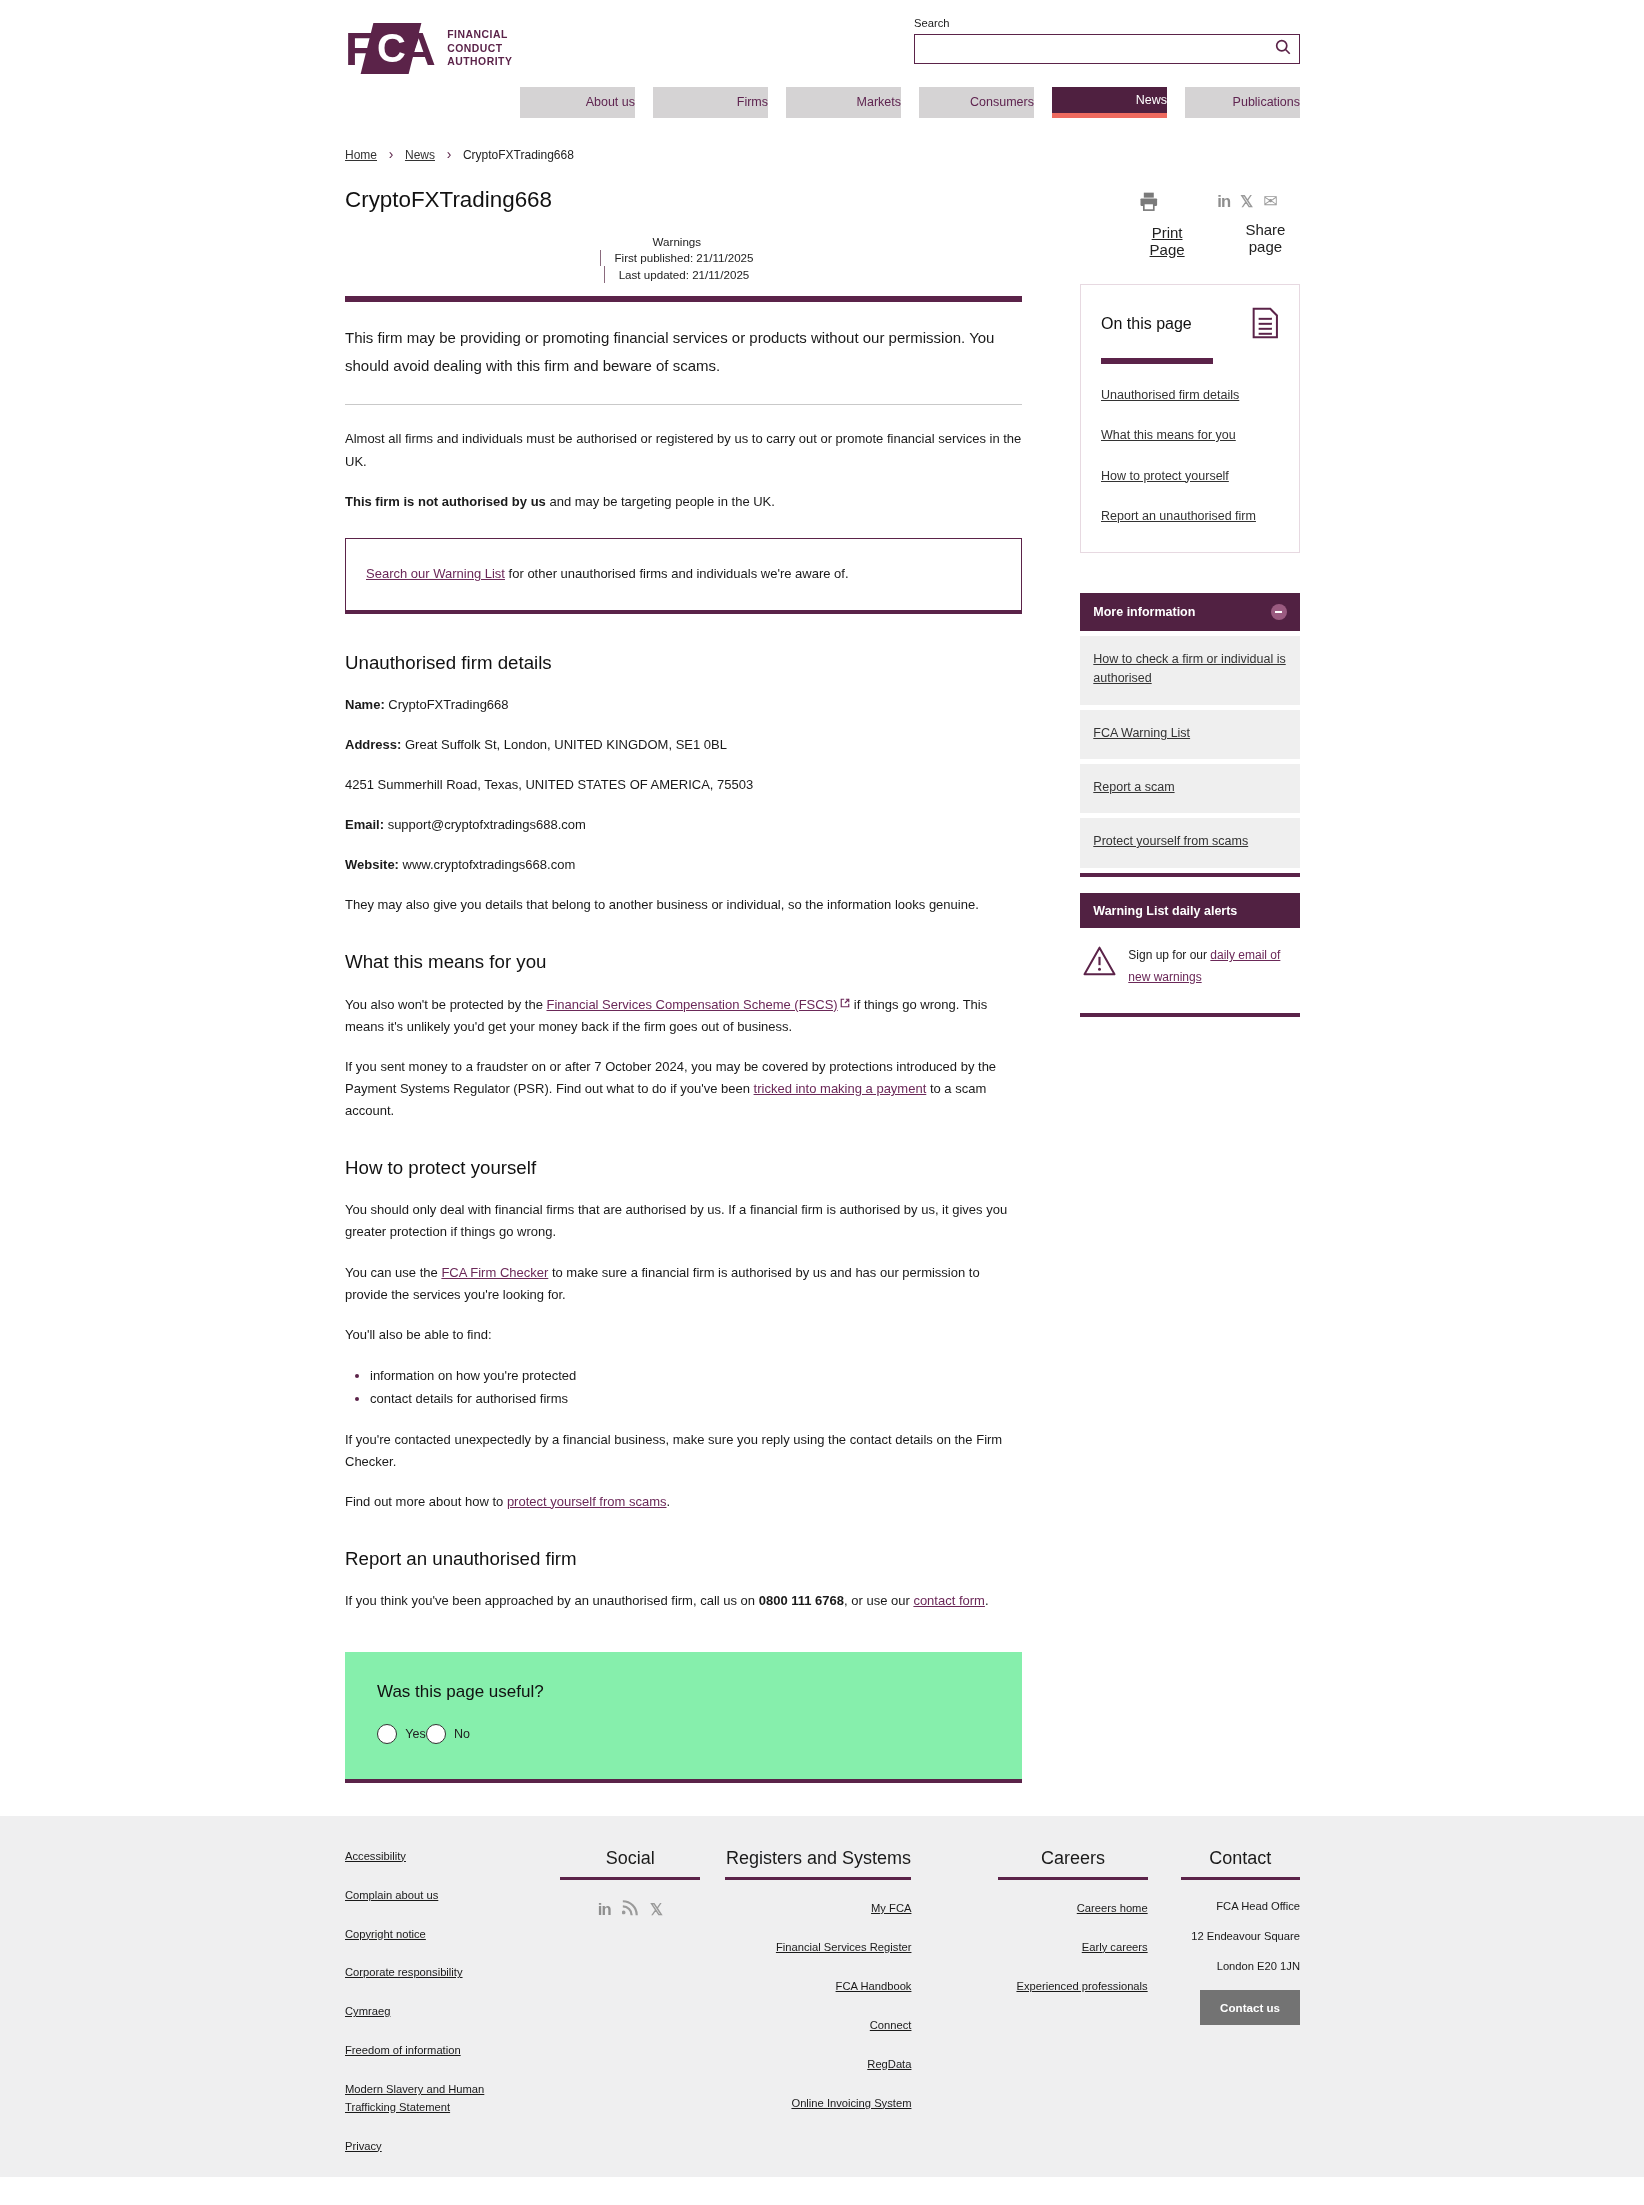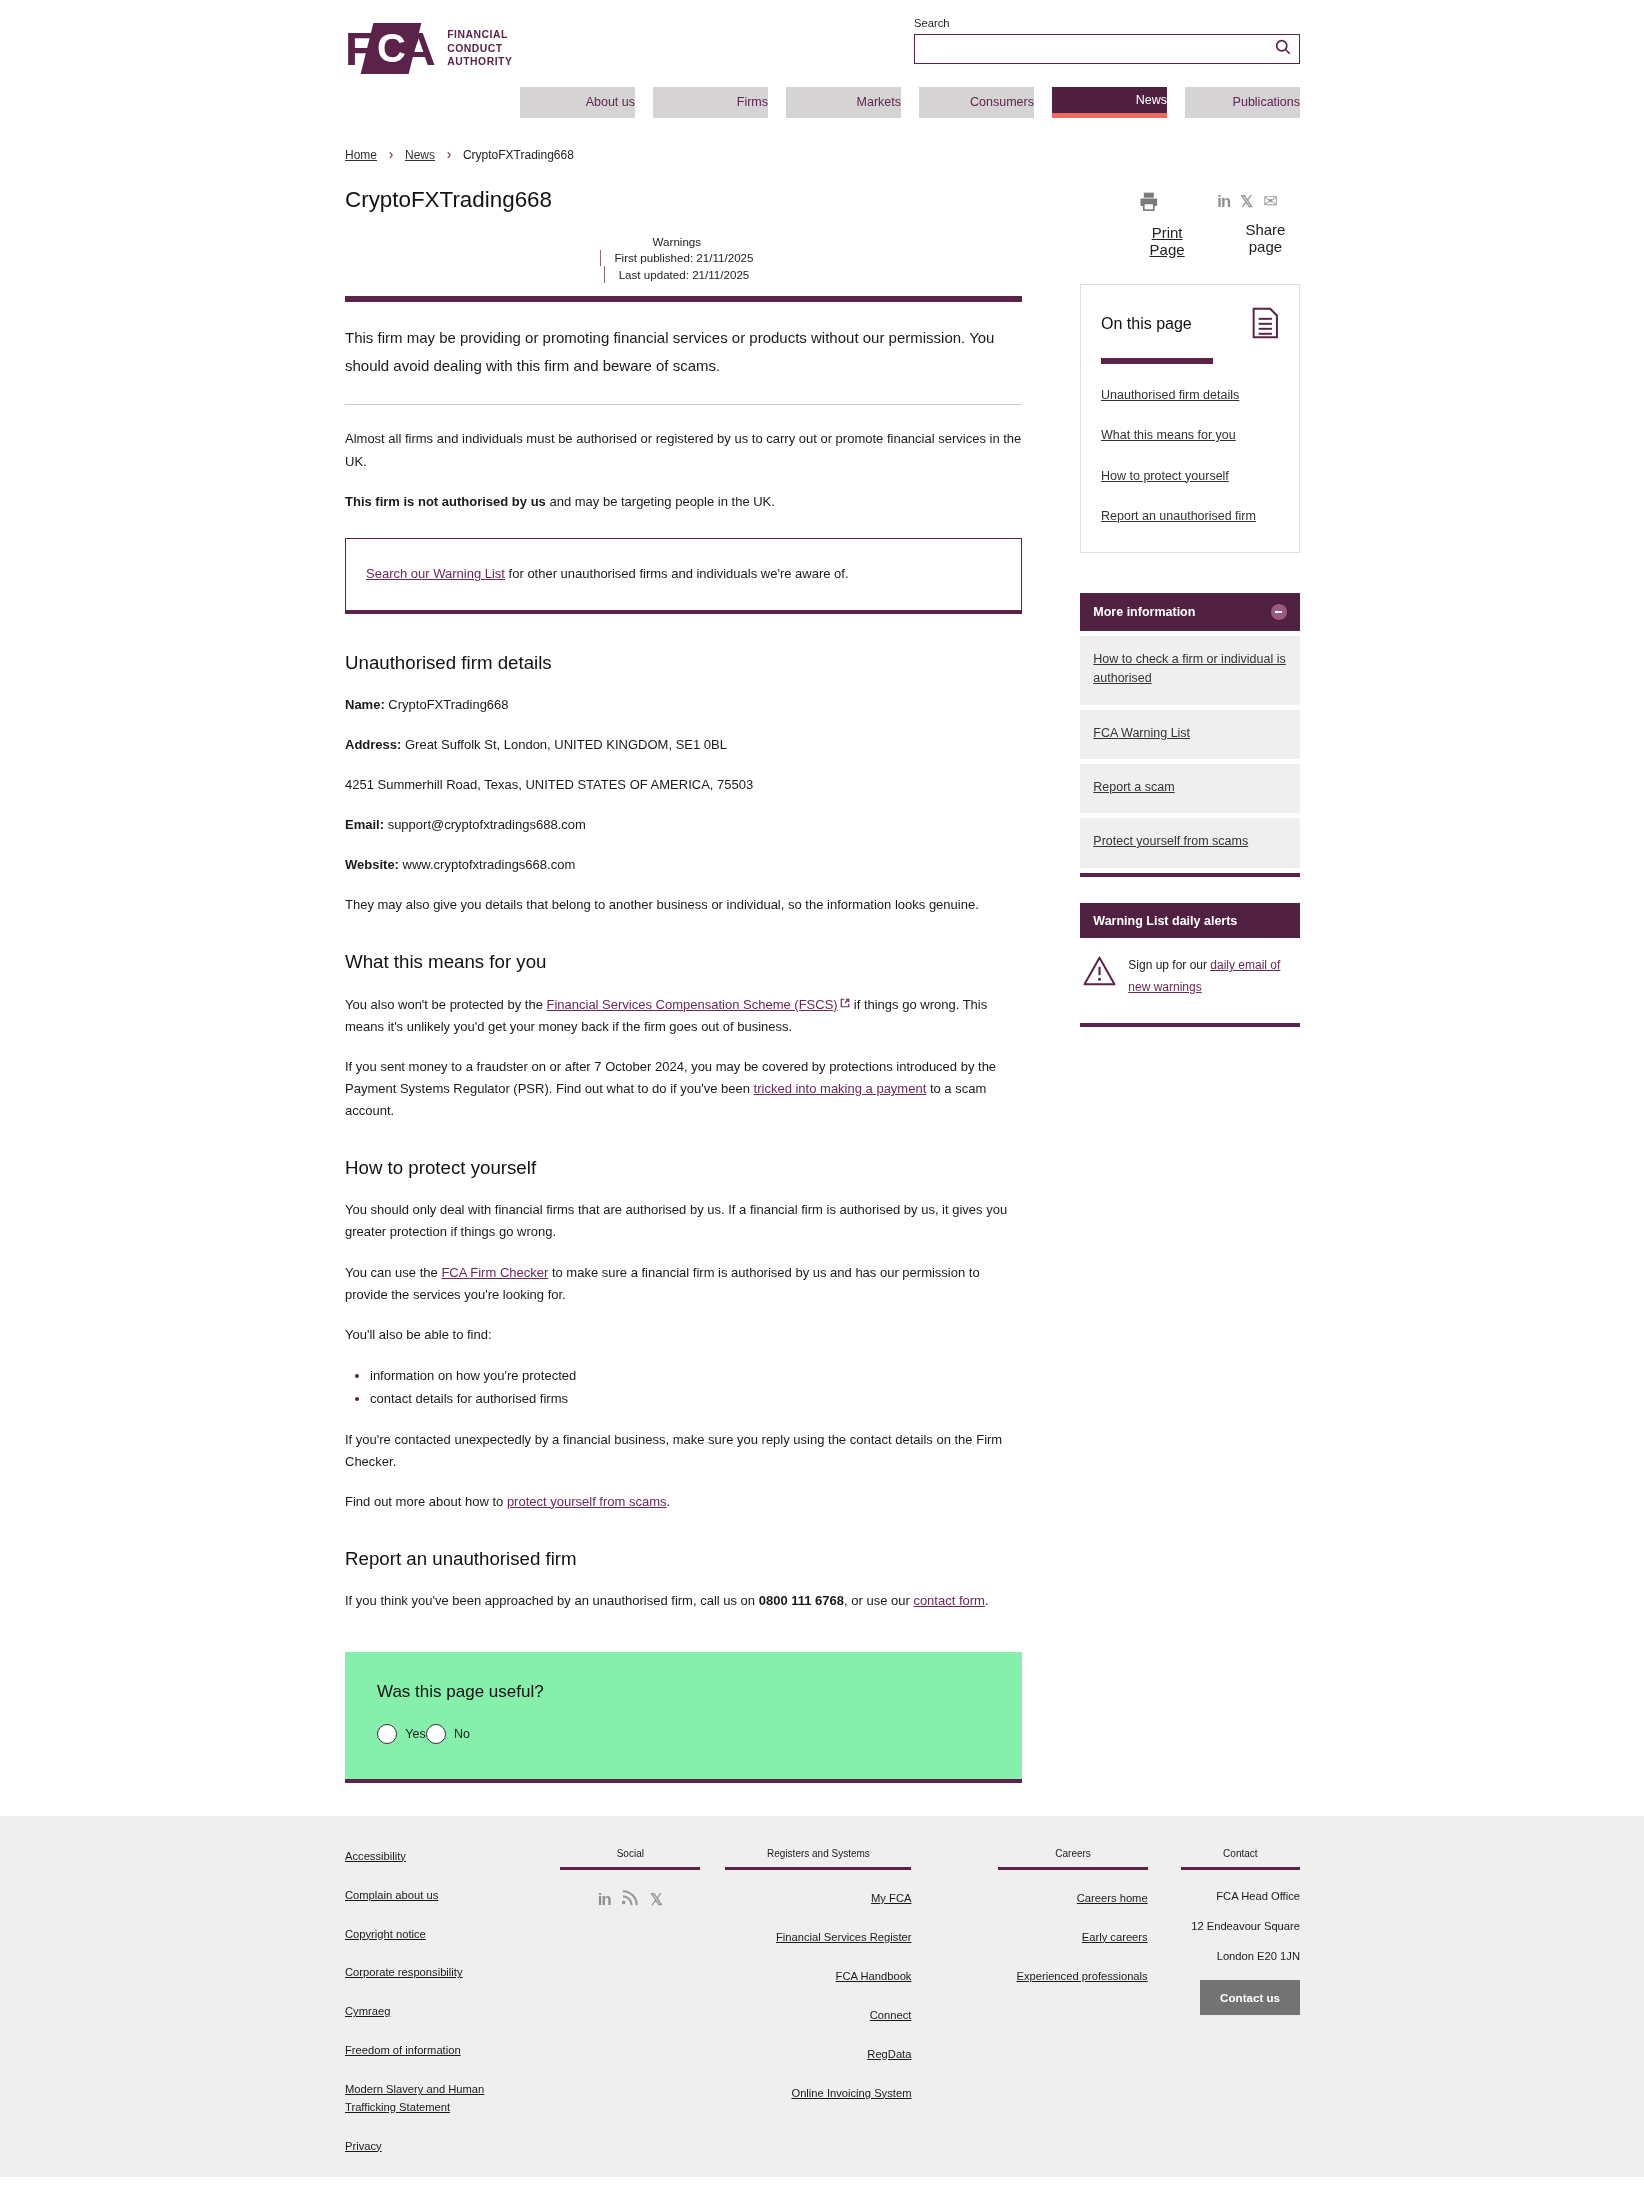--- a/index.html
+++ b/index.html
@@ -73,35 +73,35 @@
   .icon-x { font-weight:700; font-size:16px; color:#9a9a9a; }
   .icon-mail { font-size:17.4px; color:#9a9a9a; }
 
   .otp-box { border:0.8px solid #e7d9e1; padding:21.6px 20px 26.6px; margin-top:26.6px; }
   .otp-head { display:flex; justify-content:space-between; align-items:center; }
   .otp-head h3 { font-size:16px; font-weight:400; color:#111; }
   .otp-divider { height:5.8px; background:#5b2349; width:63%; margin-top:16.6px; }
   .otp-box a { display:block; margin-top:21.6px; color:#333; font-size:12.5px; line-height:1.5; }
 
   .panel { margin-top:40px; }
-  .panel.alerts { margin-top:26px; }
+  .panel.alerts { margin-top:16px; }
   .panel-head { background:#512142; color:#fff; font-size:12.5px; font-weight:700; padding:10.8px 13.3px;
                 display:flex; justify-content:space-between; align-items:center; }
   .minus-circle { width:16px; height:16px; border-radius:50%; background:#9a5b80; position:relative; cursor:pointer; }
   .minus-circle::after { content:""; position:absolute; left:4.2px; top:7px; width:7.5px; height:1.7px; background:#fff; }
   .panel-item { background:#efefef; margin-top:5px; padding:14px 13.3px 16px; }
   .panel-item a { color:#333; font-size:12.5px; line-height:1.55; }
   .panel-bottom { height:4.2px; background:#5b2349; margin-top:5px; }
   .alert-body { display:flex; gap:11.6px; padding:16.6px 1.7px 20px; align-items:flex-start; }
   .alert-text { font-size:12px; line-height:1.8; color:#1a1a1a; }
 
   
   .site-footer { background:#efeff0; margin-top:33px; padding-top:32px; }
   .footer-cols { display:flex; width:955px; margin:0 auto; }
-  .fcol h4 { font-size:10px; font-weight:400; color:#1a1a1a; text-align:center; padding-bottom:8.3px;
+  .fcol h4 { font-size:18px; font-weight:400; color:#1a1a1a; text-align:center; padding-bottom:8.3px;
              border-bottom:3.3px solid #5b2349; margin-bottom:20px; }
   .fcol a { display:block; color:#1a1a1a; font-size:11.2px; line-height:1.55; margin-bottom:21.6px; }
   .fcol.c1 { width:150px; }
   .fcol.c2 { width:141px; margin-left:66px; }
   .fcol.c3 { width:187px; margin-left:25px; }
   .fcol.c4 { width:150px; margin-left:87px; }
   .fcol.c5 { width:120px; margin-left:33px; }
   .fcol.c3 a, .fcol.c4 a { text-align:right; }
   .fcol.c5 .addr { font-size:11.2px; text-align:right; margin-bottom:18px; color:#1a1a1a; }
   .social-row { display:flex; gap:11.6px; justify-content:center; align-items:center; margin-top:13.3px; }

